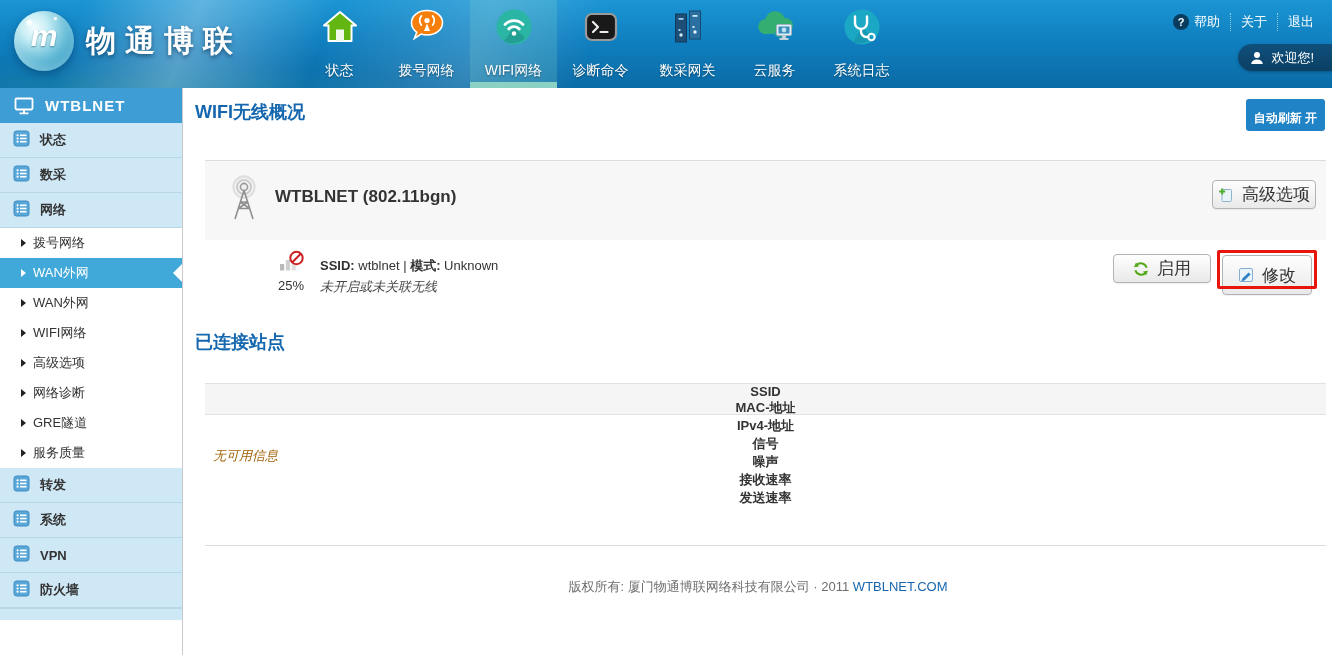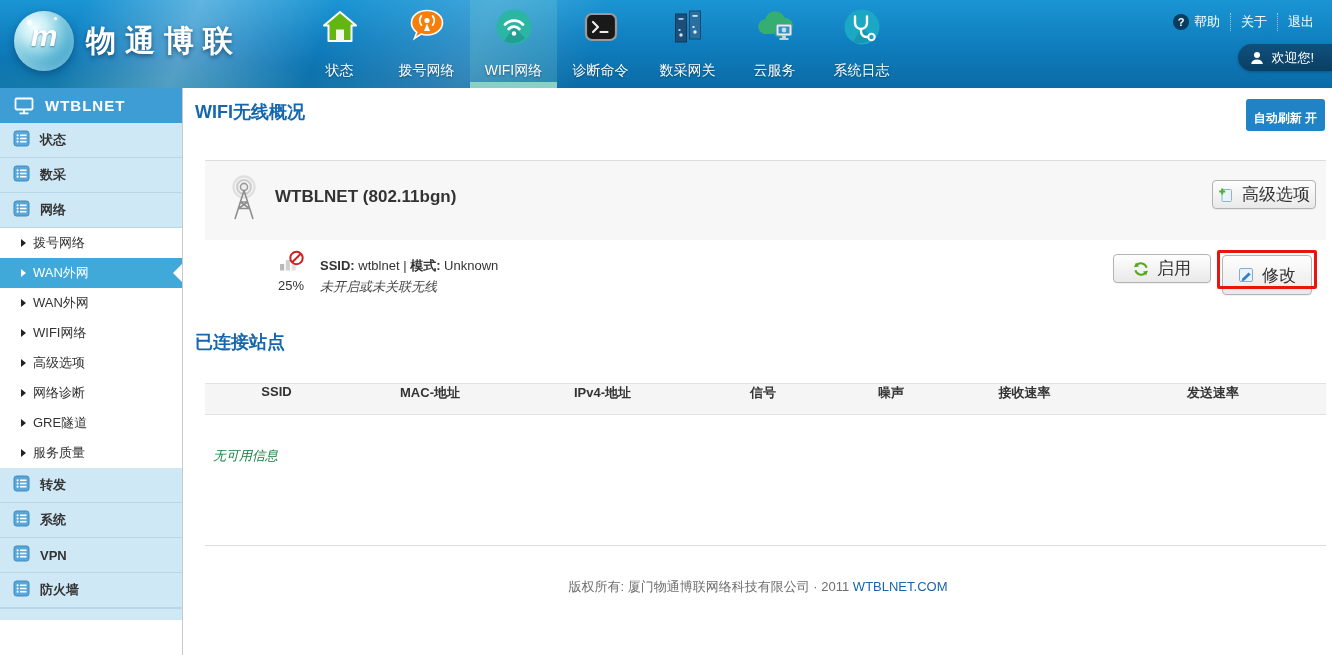--- a/index.html
+++ b/index.html
@@ -88,23 +88,23 @@
   .ssid-line { position:absolute; left:115px; top:17px; font-size:13px; color:#333; }
   .ssid-line b { font-weight:bold; }
   .status-line { position:absolute; left:115px; top:38px; font-size:13px; font-style:italic; color:#444; }
   .btn-enable { left:908px; top:14px; width:98px; height:29px; }
   .btn-modify { left:1017px; top:15px; width:90px; height:40px; }
   .highlight-box { position:absolute; left:1012px; top:10px; width:100px; height:39px;
     border:3px solid #e8150d; border-radius:2px; pointer-events:none; }
 
   .stations-title { position:absolute; left:195px; top:330px; font-size:18px; font-weight:bold; color:#1467ae; }
   .stations-header { position:absolute; left:205px; top:383px; width:1121px; height:32px; background:#f5f5f5;
-    border-top:1px solid #e2e2e2; border-bottom:1px solid #e2e2e2; display:flex; align-items:flex-start; }
+    border-top:1px solid #e2e2e2; border-bottom:1px solid #e2e2e2; display:flex; align-items:center;flex-direction:column; }
   .stations-header span { display:inline-block; text-align:center; font-size:13px; font-weight:bold; color:#333; }
-  .empty-text { position:absolute; left:213px; top:447px; font-size:13px; font-style:italic; color:#15803d;font-family:Liberation Serif, serif; }
+  .empty-text { position:absolute; left:213px; top:447px; font-size:13px; font-style:italic; color:#a16207;font-family:Liberation Serif, serif; }
 
   .footer-divider { left:205px; top:545px; width:1121px; }
   .footer { position:absolute; left:184px; top:578px; width:1148px; text-align:center; font-size:13px; color:#6e6e6e; }
   .footer a { color:#1766ad; text-decoration:none; cursor:pointer; }
 </style>
 </head>
 <body>
 
 <div id="app">
 

